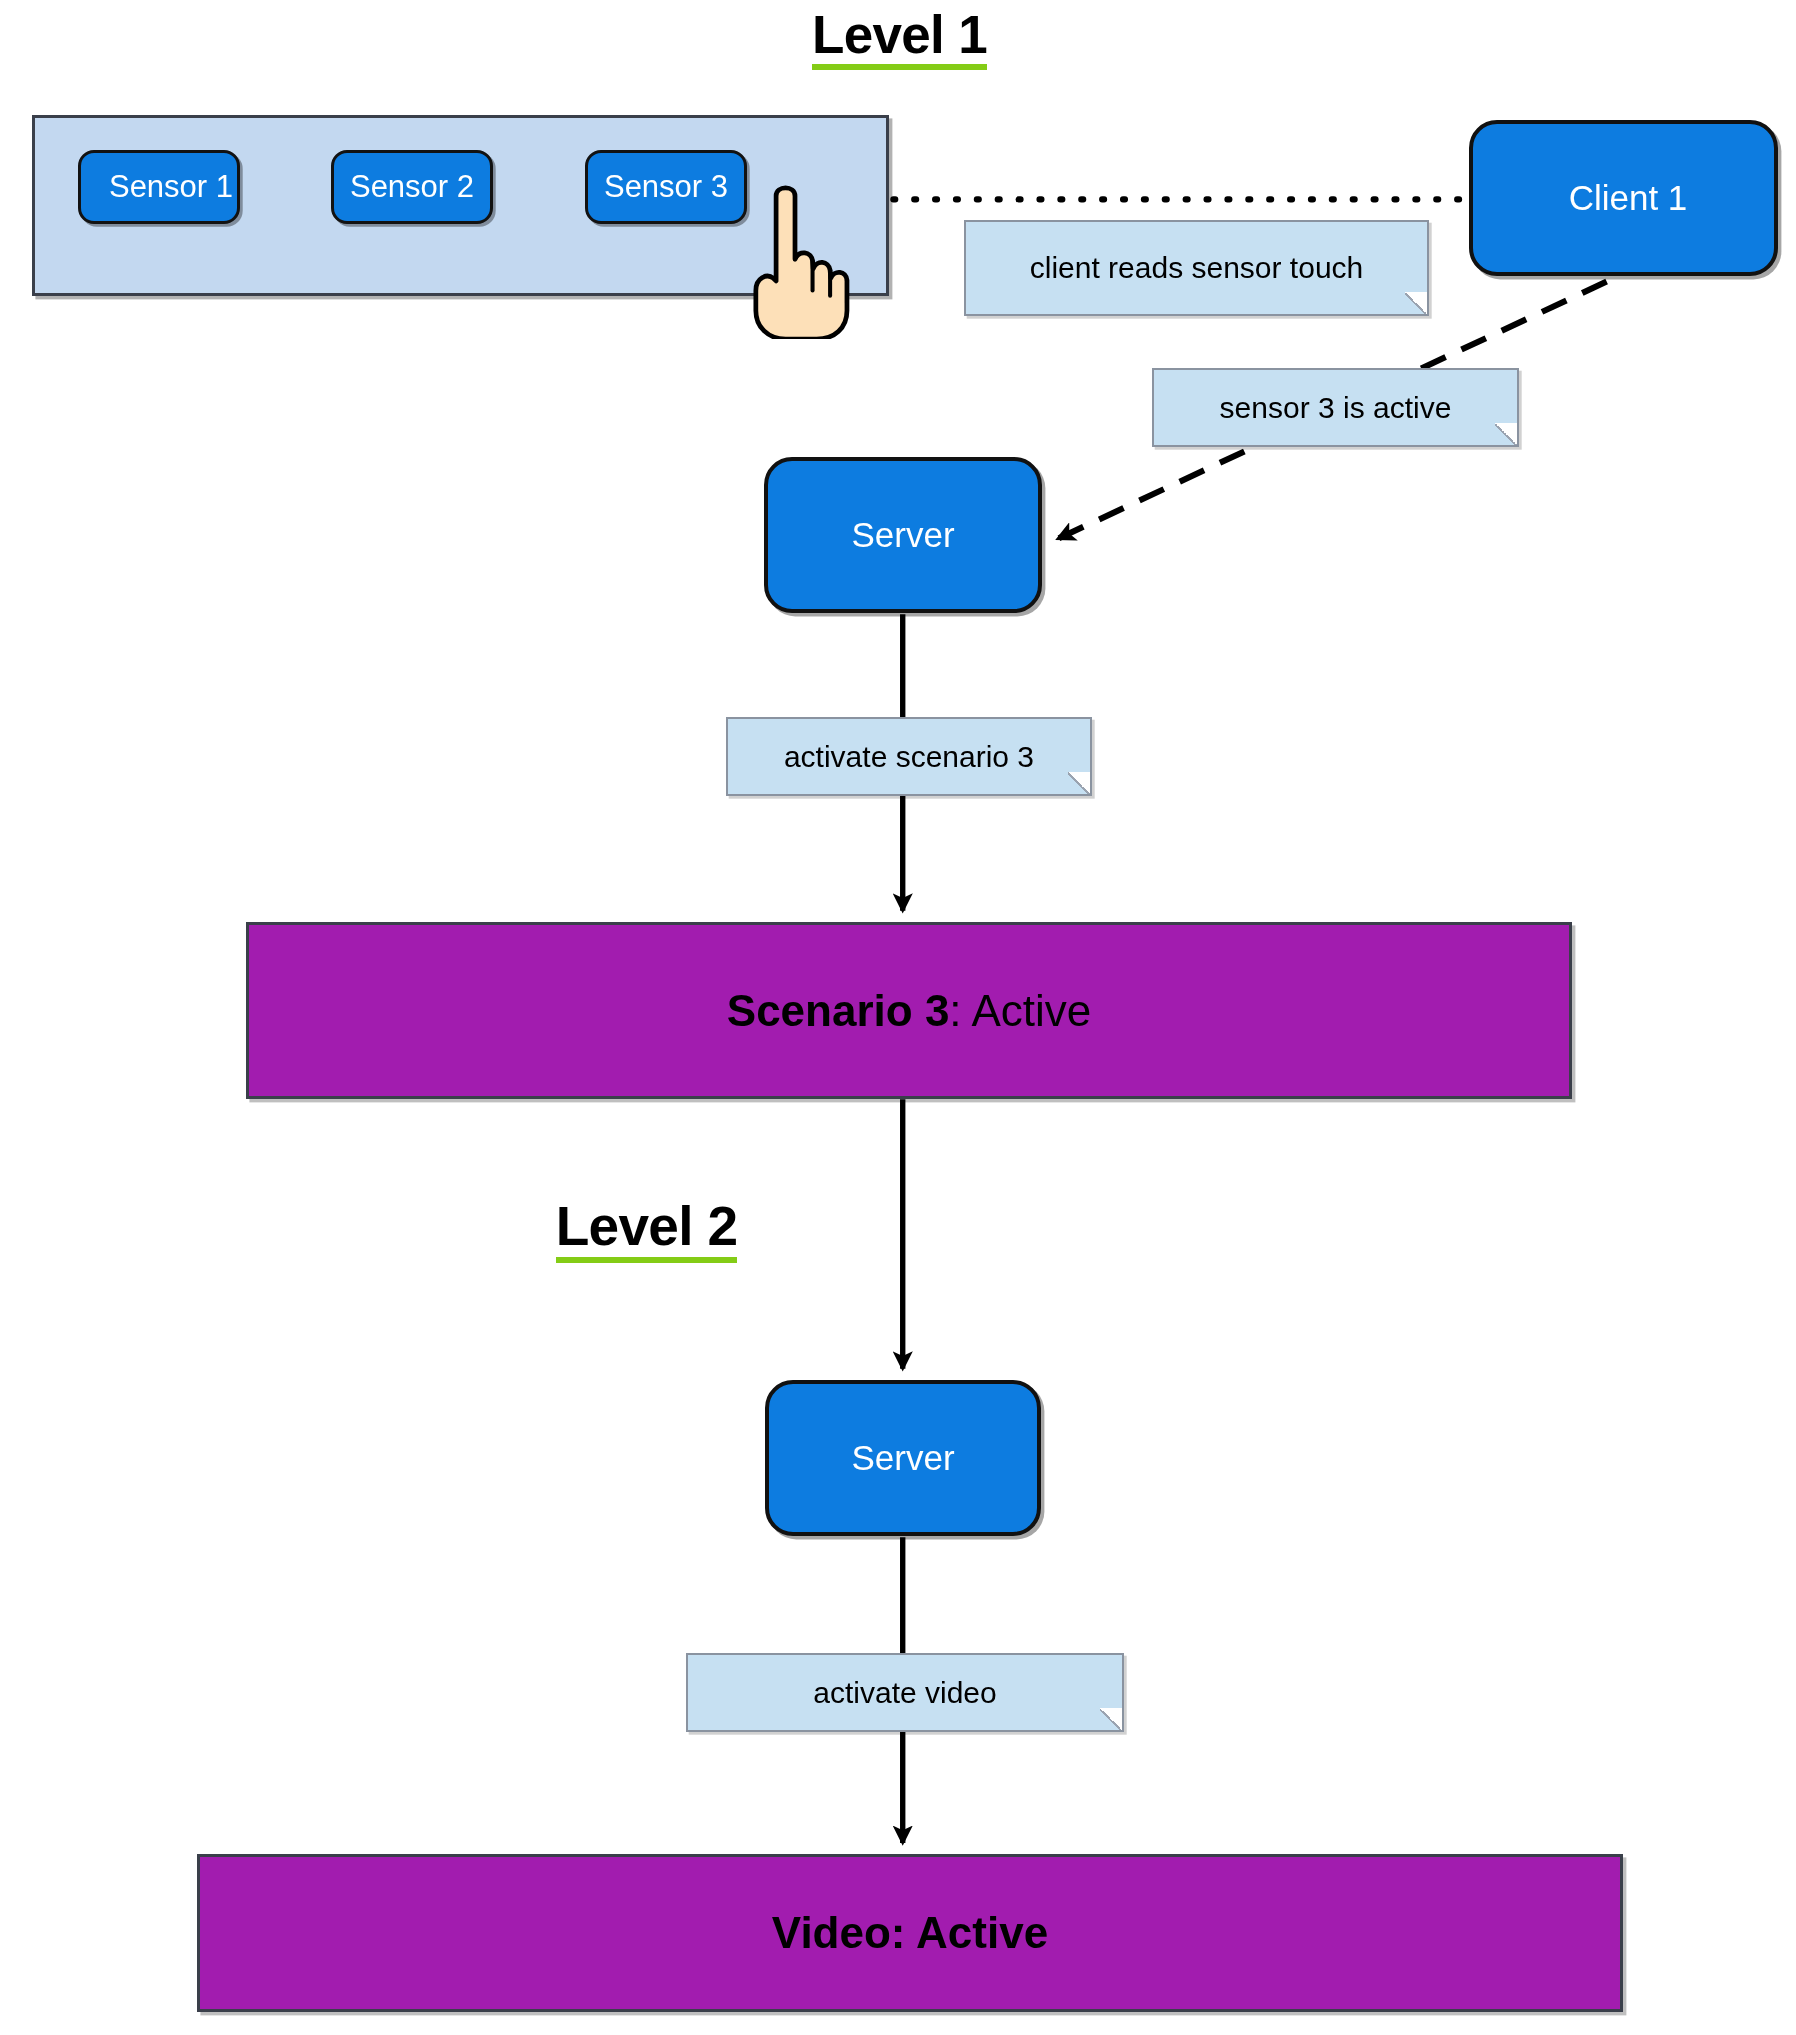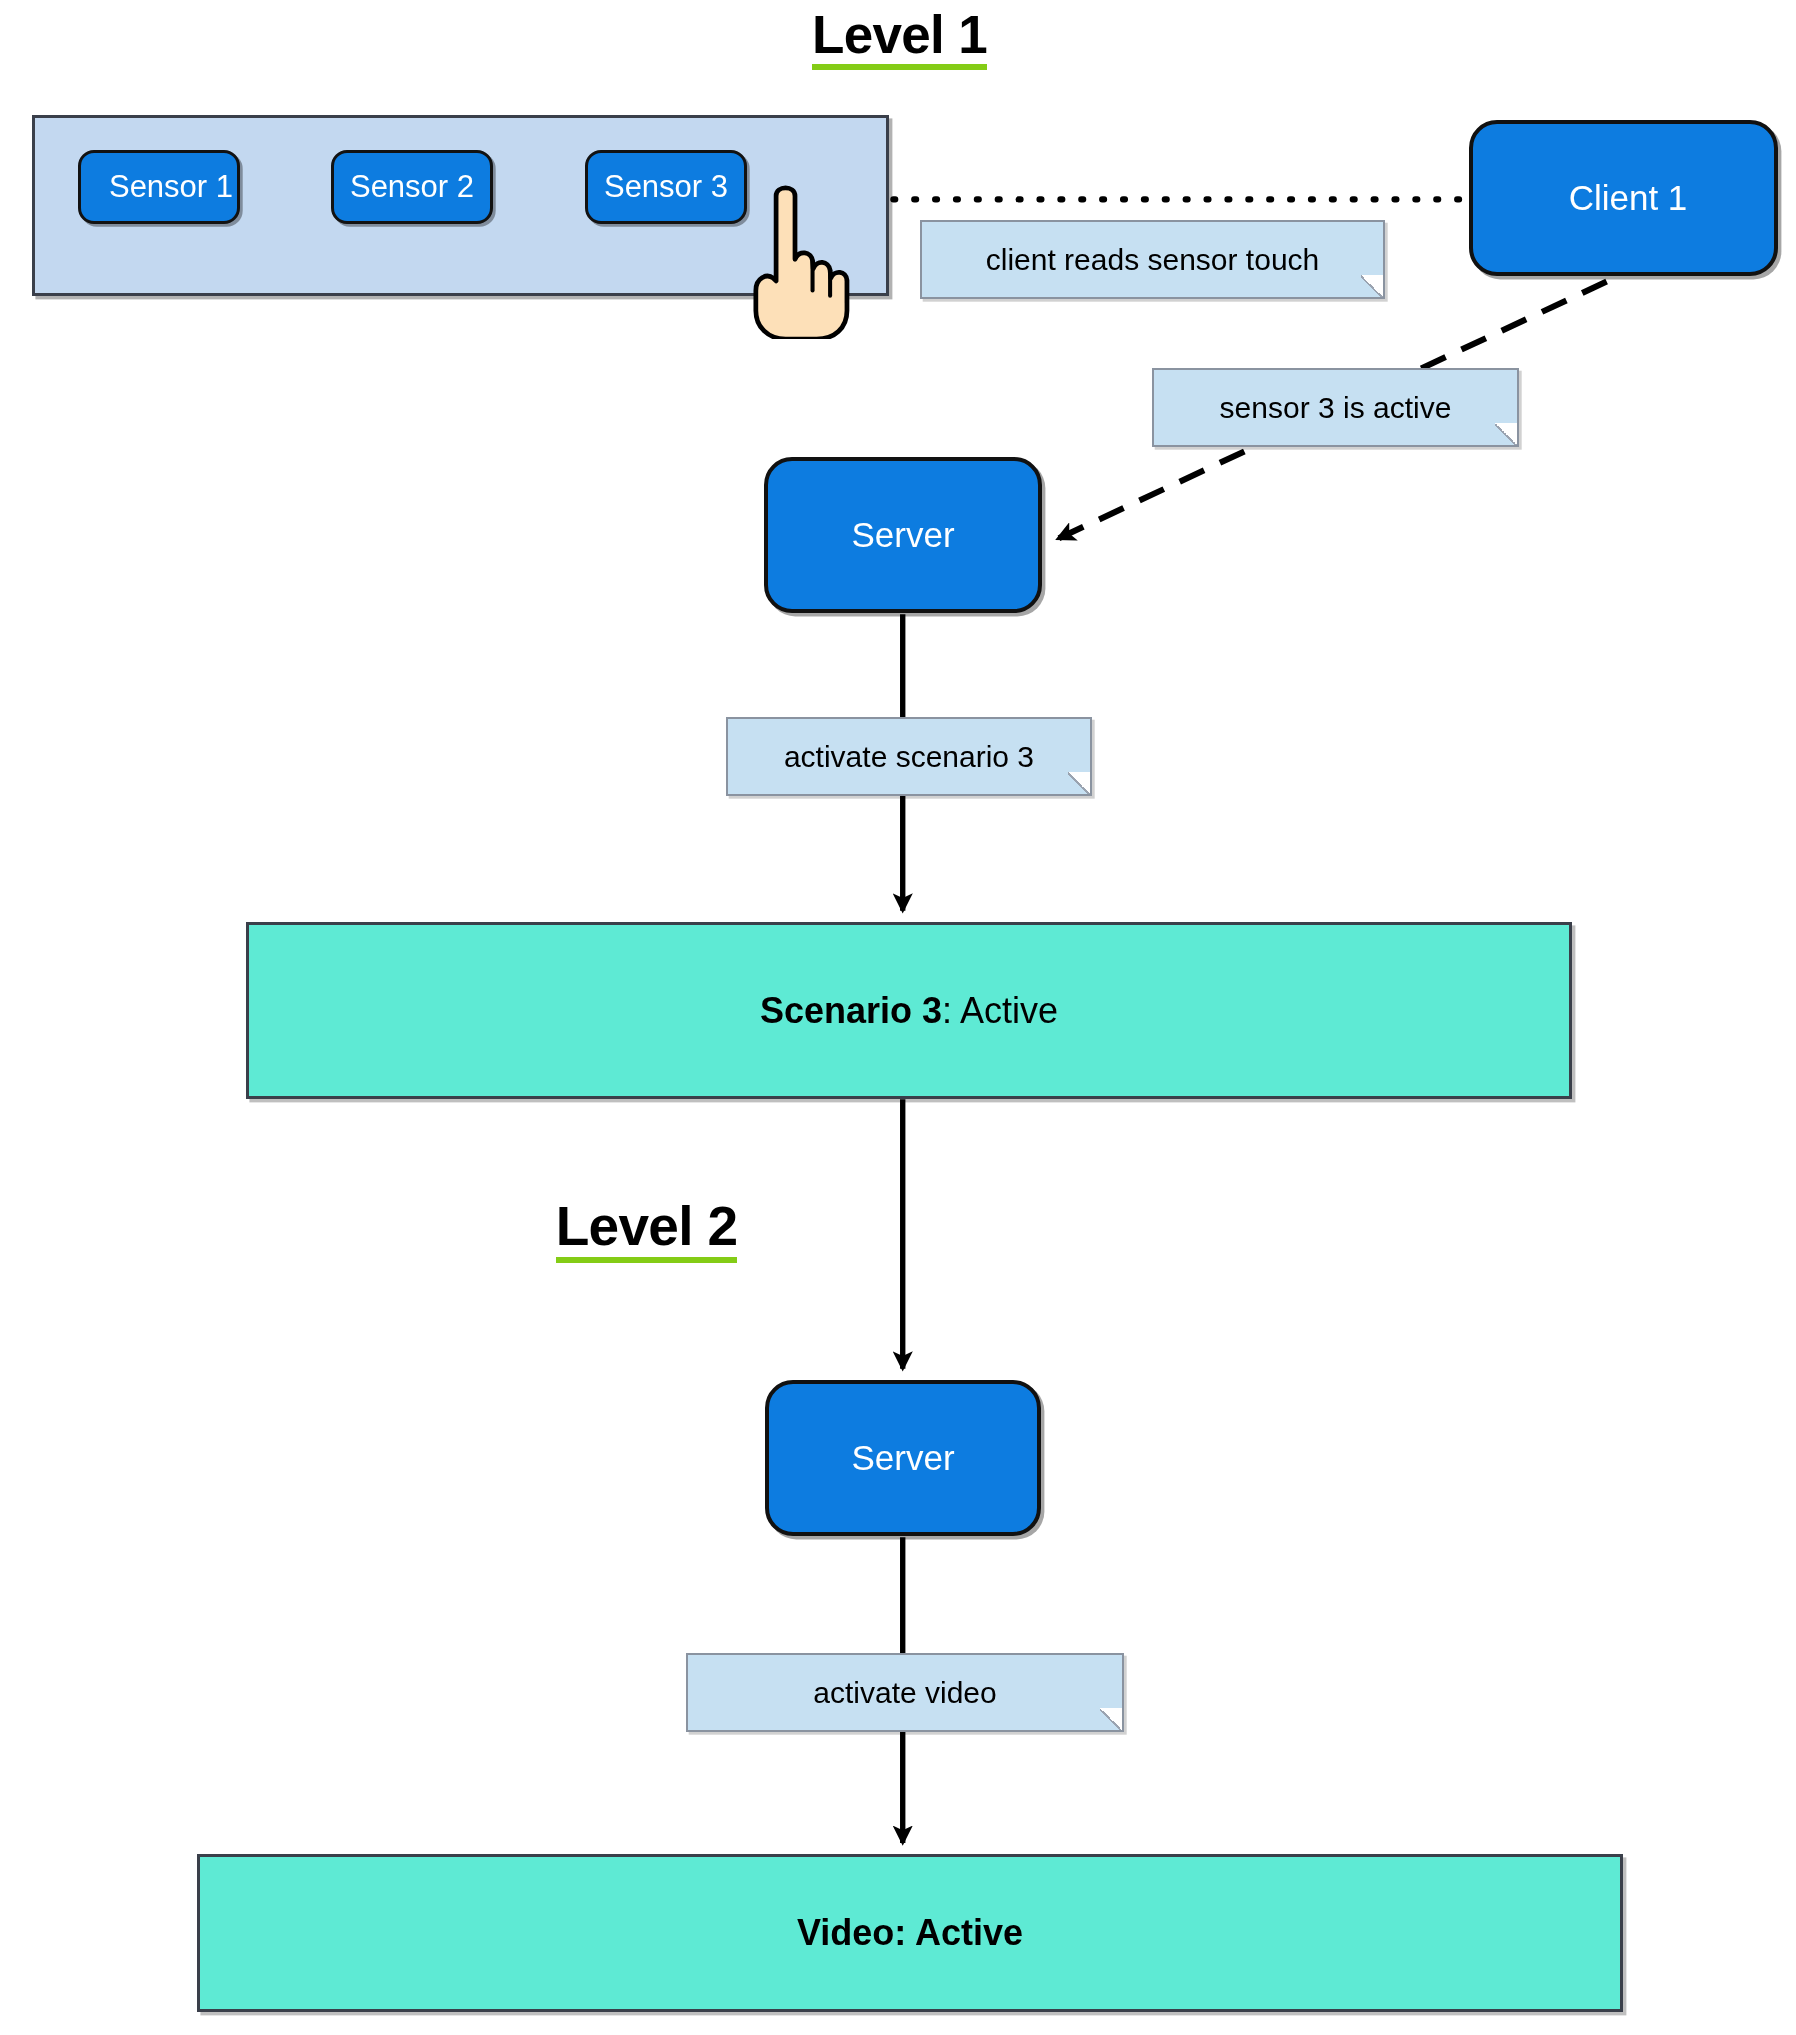--- a/index.html
+++ b/index.html
@@ -81,33 +81,33 @@
     color:#000000;font-size:30px;
     box-shadow:2.7px 2.7px 0 rgba(0,0,0,0.18);
   }
   .note .fold{
     position:absolute;right:-2px;bottom:-2px;width:24px;height:24px;
     background:linear-gradient(225deg,#ffffff 0 50%,#9aa3b0 50% 56%,#c6e0f2 56% 100%);
     border-right:2px solid #8a93a0;
     border-bottom:2px solid #8a93a0;
     box-sizing:border-box;
   }
-  #note-client-reads{left:920px;top:220px;width:465px;height:79px;}
+  #note-client-reads{left:964px;top:220px;width:465px;height:96px;}
   #note-sensor3-active{left:1152px;top:368px;width:367px;height:79px;}
   #note-activate-scenario{left:726px;top:717px;width:366px;height:79px;}
   #note-activate-video{left:686px;top:1653px;width:438px;height:79px;}
 
   
   .status-bar{
     position:absolute;
-    background:#5eead4;
+    background:#a21caf;
     border:3.4px solid #3a3f4a;
     box-sizing:border-box;
     display:flex;align-items:center;justify-content:center;
-    color:#000000;font-size:36px;
+    color:#000000;font-size:44px;
     box-shadow:3.4px 3.4px 0 rgba(0,0,0,0.25);
   }
   #scenario-bar{left:246px;top:922px;width:1326px;height:177px;}
   #video-bar{left:197px;top:1854px;width:1426px;height:158px;}
   .bold{font-weight:bold;}
 
   
   #connectors{position:absolute;left:0;top:0;width:1796px;height:2035px;}
 </style>
 </head>

